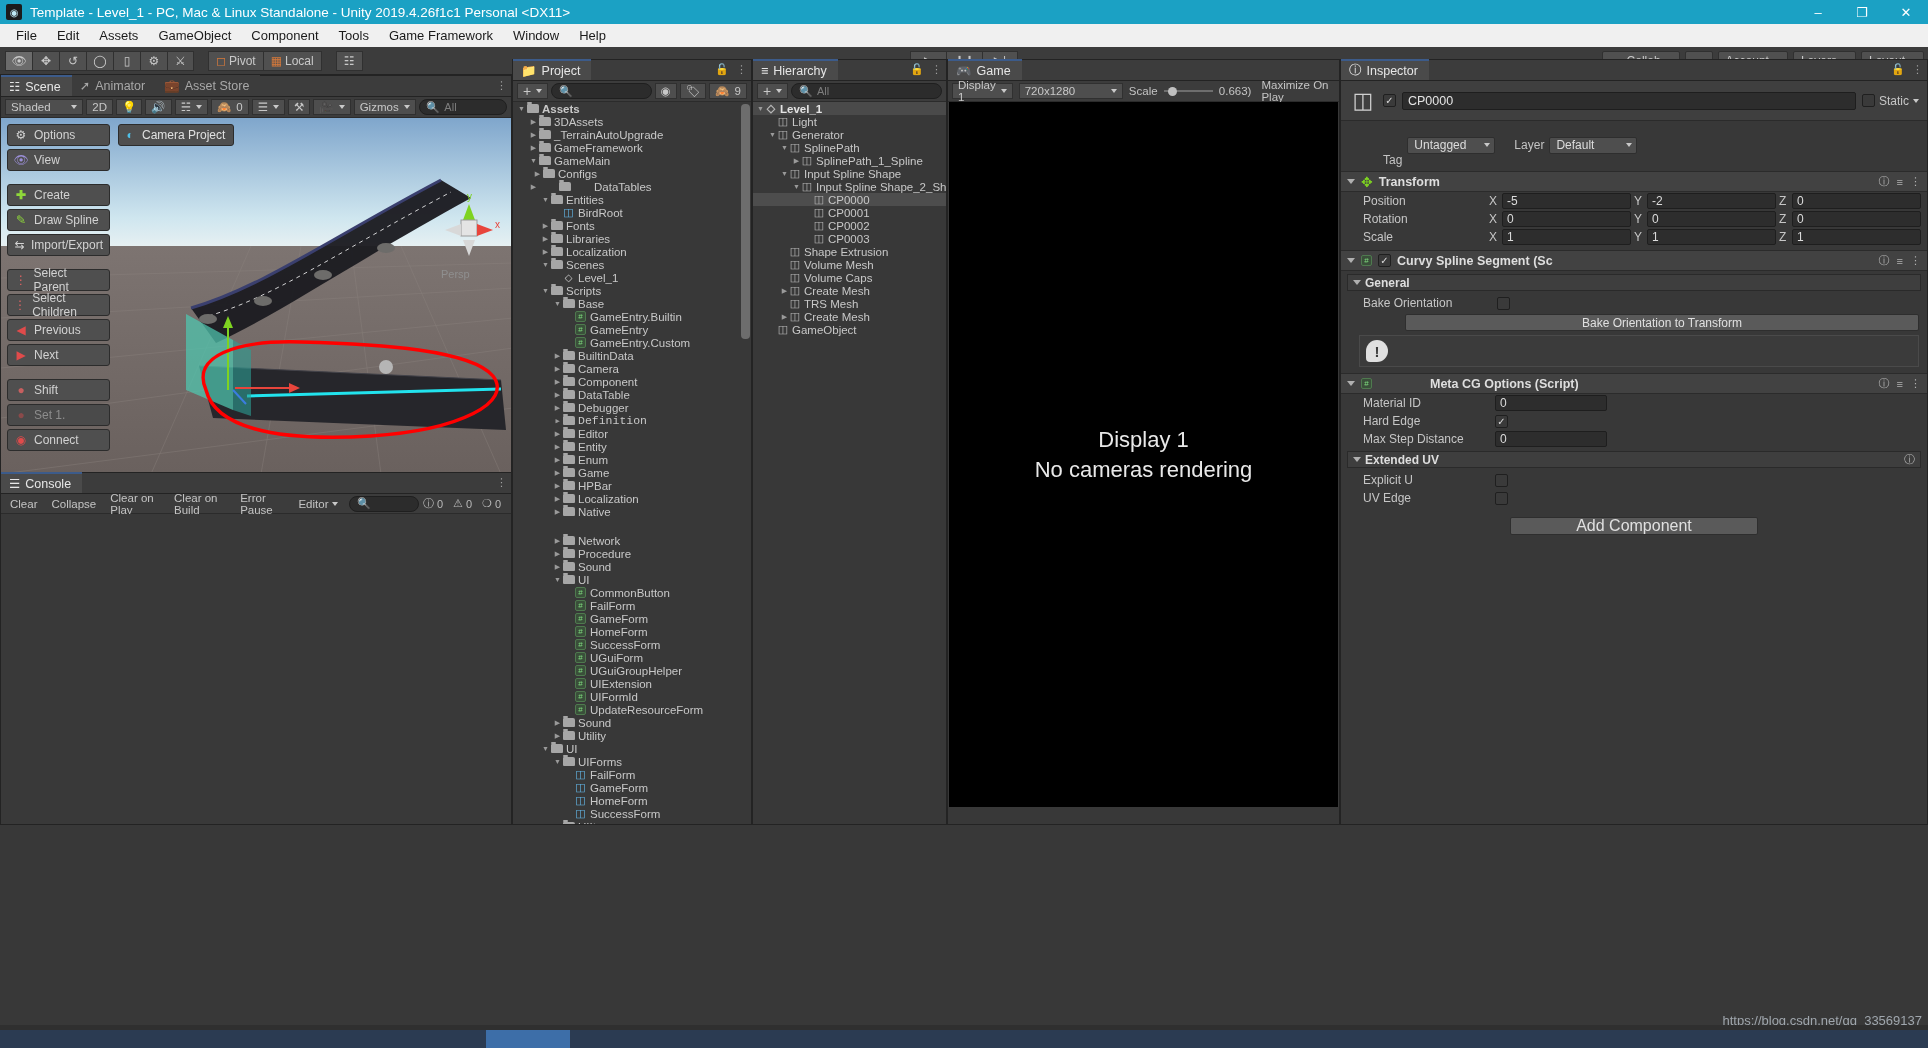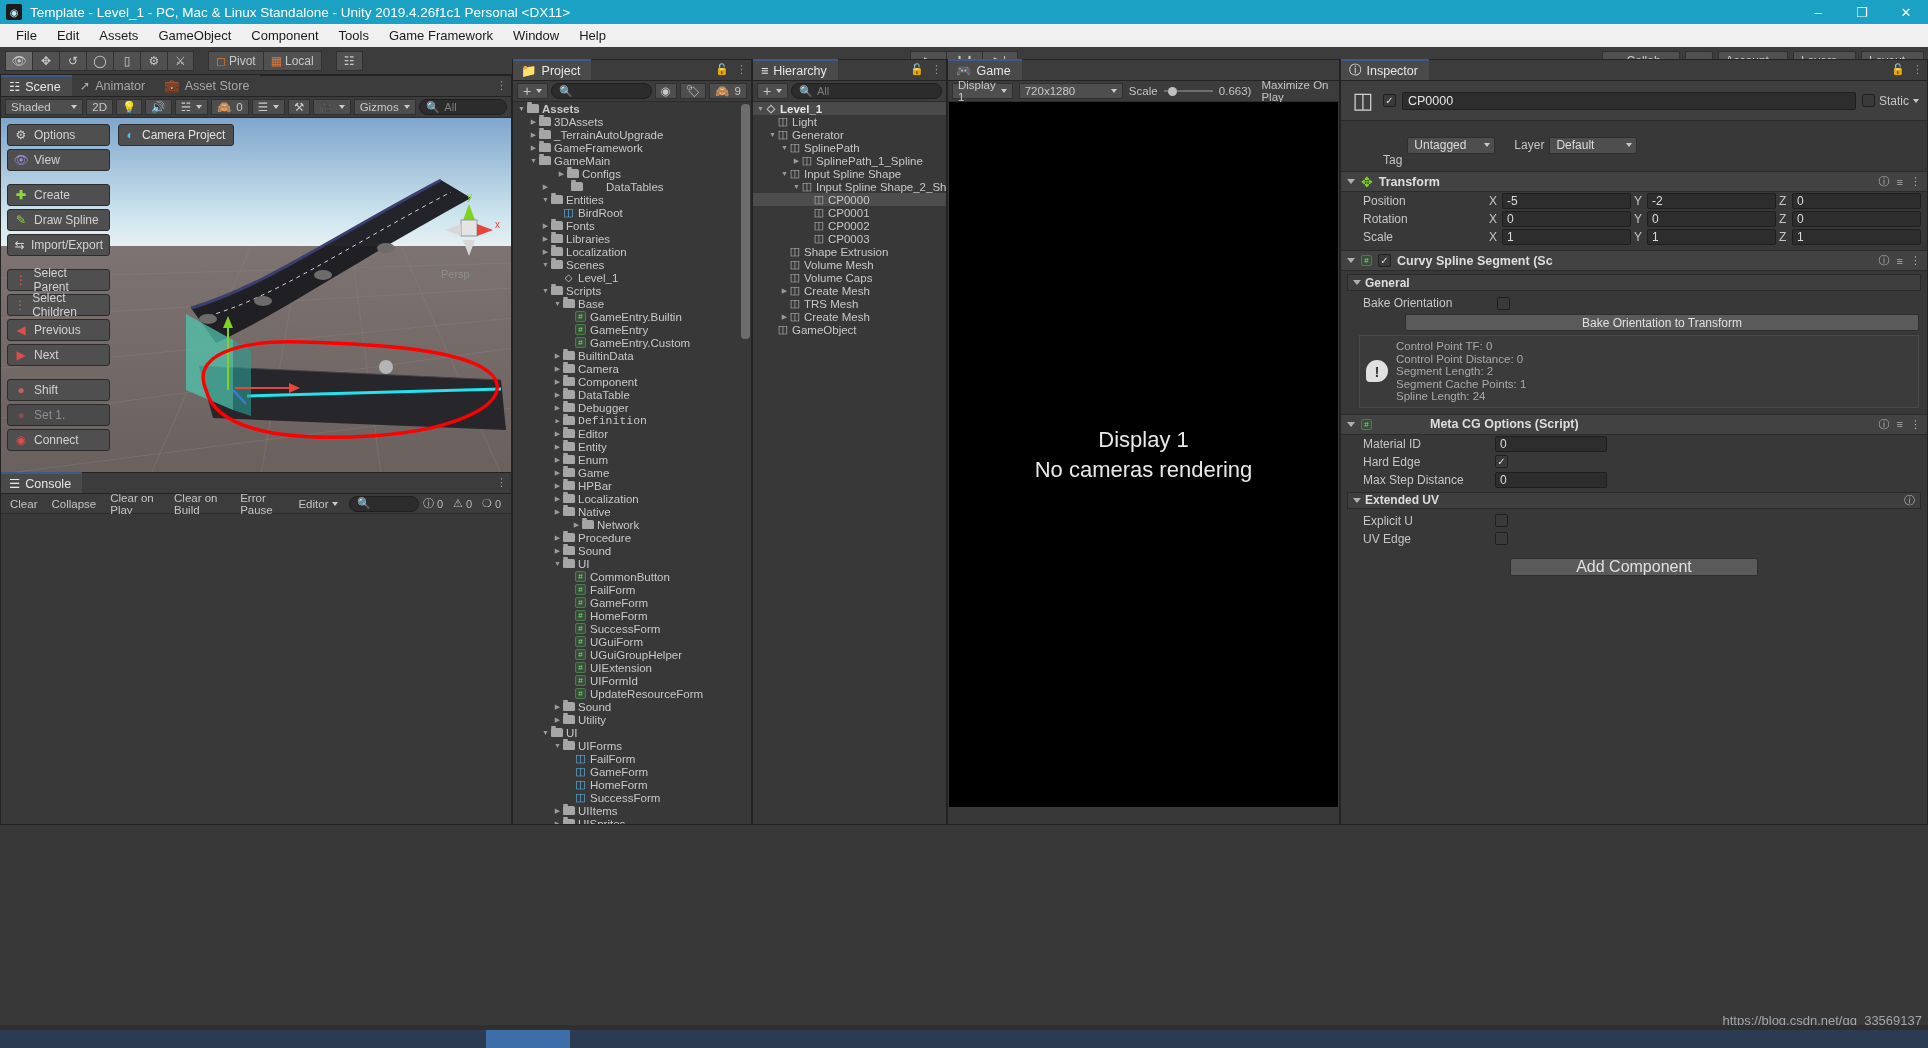--- a/index.html
+++ b/index.html
@@ -530,28 +530,28 @@
           </span>
           <span>GameFramework</span>
         </div>
         <div class="row" style="padding-left: 16px;">
           <span class="arrow">▼</span>
           <span class="ico">
             <span class="fold"></span>
           </span>
           <span>GameMain</span>
         </div>
-        <div class="row" style="padding-left: 44px;">
+        <div class="row" style="padding-left: 20px;">
           <span class="arrow">▶</span>
           <span class="ico">
             <span class="fold"></span>
           </span>
           <span>Configs</span>
         </div>
-        <div class="row" style="padding-left: 28px; gap: 20px;">
+        <div class="row" style="padding-left: 16px; gap: 20px;">
           <span class="arrow">▶</span>
           <span class="ico">
             <span class="fold"></span>
           </span>
           <span>DataTables</span>
         </div>
         <div class="row" style="padding-left: 28px;">
           <span class="arrow">▼</span>
           <span class="ico">
             <span class="fold"></span>
@@ -715,21 +715,21 @@
           </span>
           <span>Localization</span>
         </div>
         <div class="row" style="padding-left: 40px;">
           <span class="arrow">▶</span>
           <span class="ico">
             <span class="fold"></span>
           </span>
           <span>Native</span>
         </div>
-        <div class="row" style="padding-left: 59px;">
+        <div class="row" style="padding-left: 40px; margin-top: 16px;">
           <span class="arrow">▶</span>
           <span class="ico">
             <span class="fold"></span>
           </span>
           <span>Network</span>
         </div>
         <div class="row" style="padding-left: 40px;">
           <span class="arrow">▶</span>
           <span class="ico">
             <span class="fold"></span>
@@ -1127,27 +1127,20 @@
       <span class="triangle"></span>
       <span>General</span>
     </div>
     <div class="prop">
       <span class="pname" style="width:112px;">Bake Orientation</span>
       <span class="cbx"></span>
     </div>
     <div class="btn-wide">Bake Orientation to Transform</div>
     <div class="infobox">
       <div class="warn-ico">!</div>
-      <div class="infolines">
-        <div>Control Point TF: 0</div>
-        <div>Control Point Distance: 0</div>
-        <div>Segment Length: 2</div>
-        <div>Segment Cache Points: 1</div>
-        <div>Spline Length: 24</div>
-      </div>
     </div>
 
     <div class="comp-hdr" style="margin-top:6px;">
       <span class="triangle"></span>
       <span class="csico">#</span>
       <span class="comp-title" style="margin-left:52px;">Meta CG Options (Script)</span>
       <span class="hdr-right">
         <span>ⓘ</span>
         <span>≡</span>
         <span>⋮</span>

